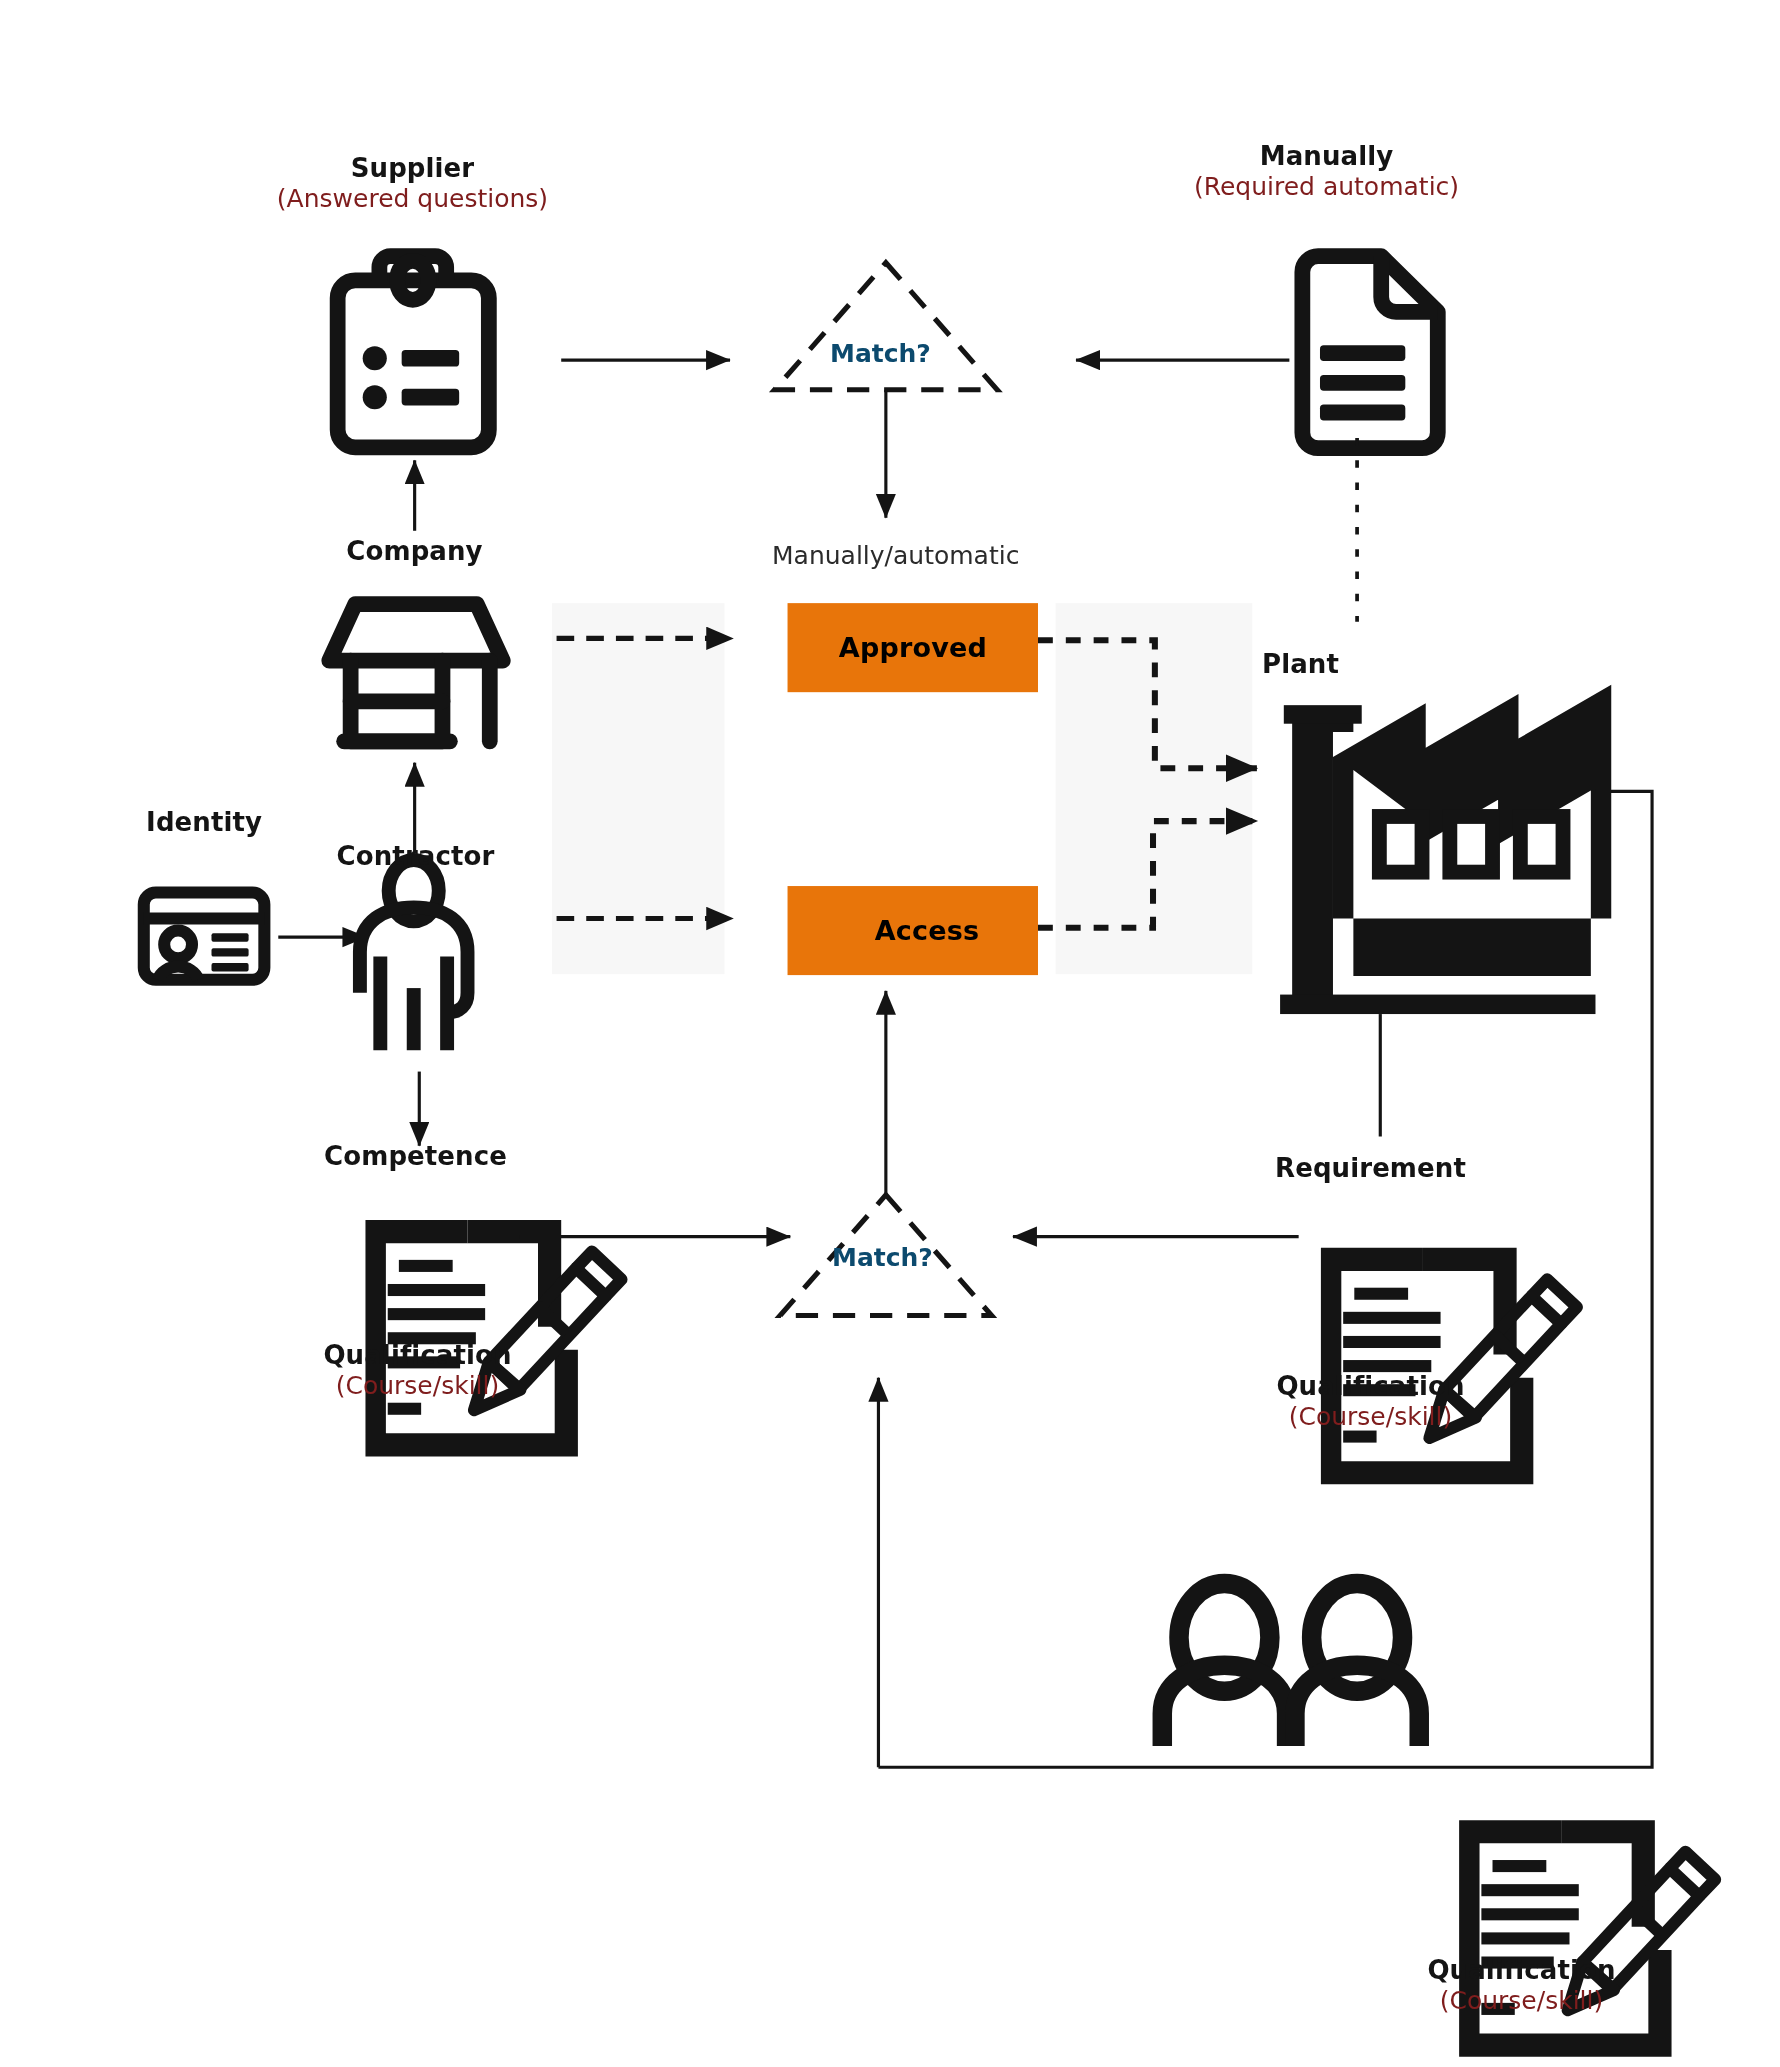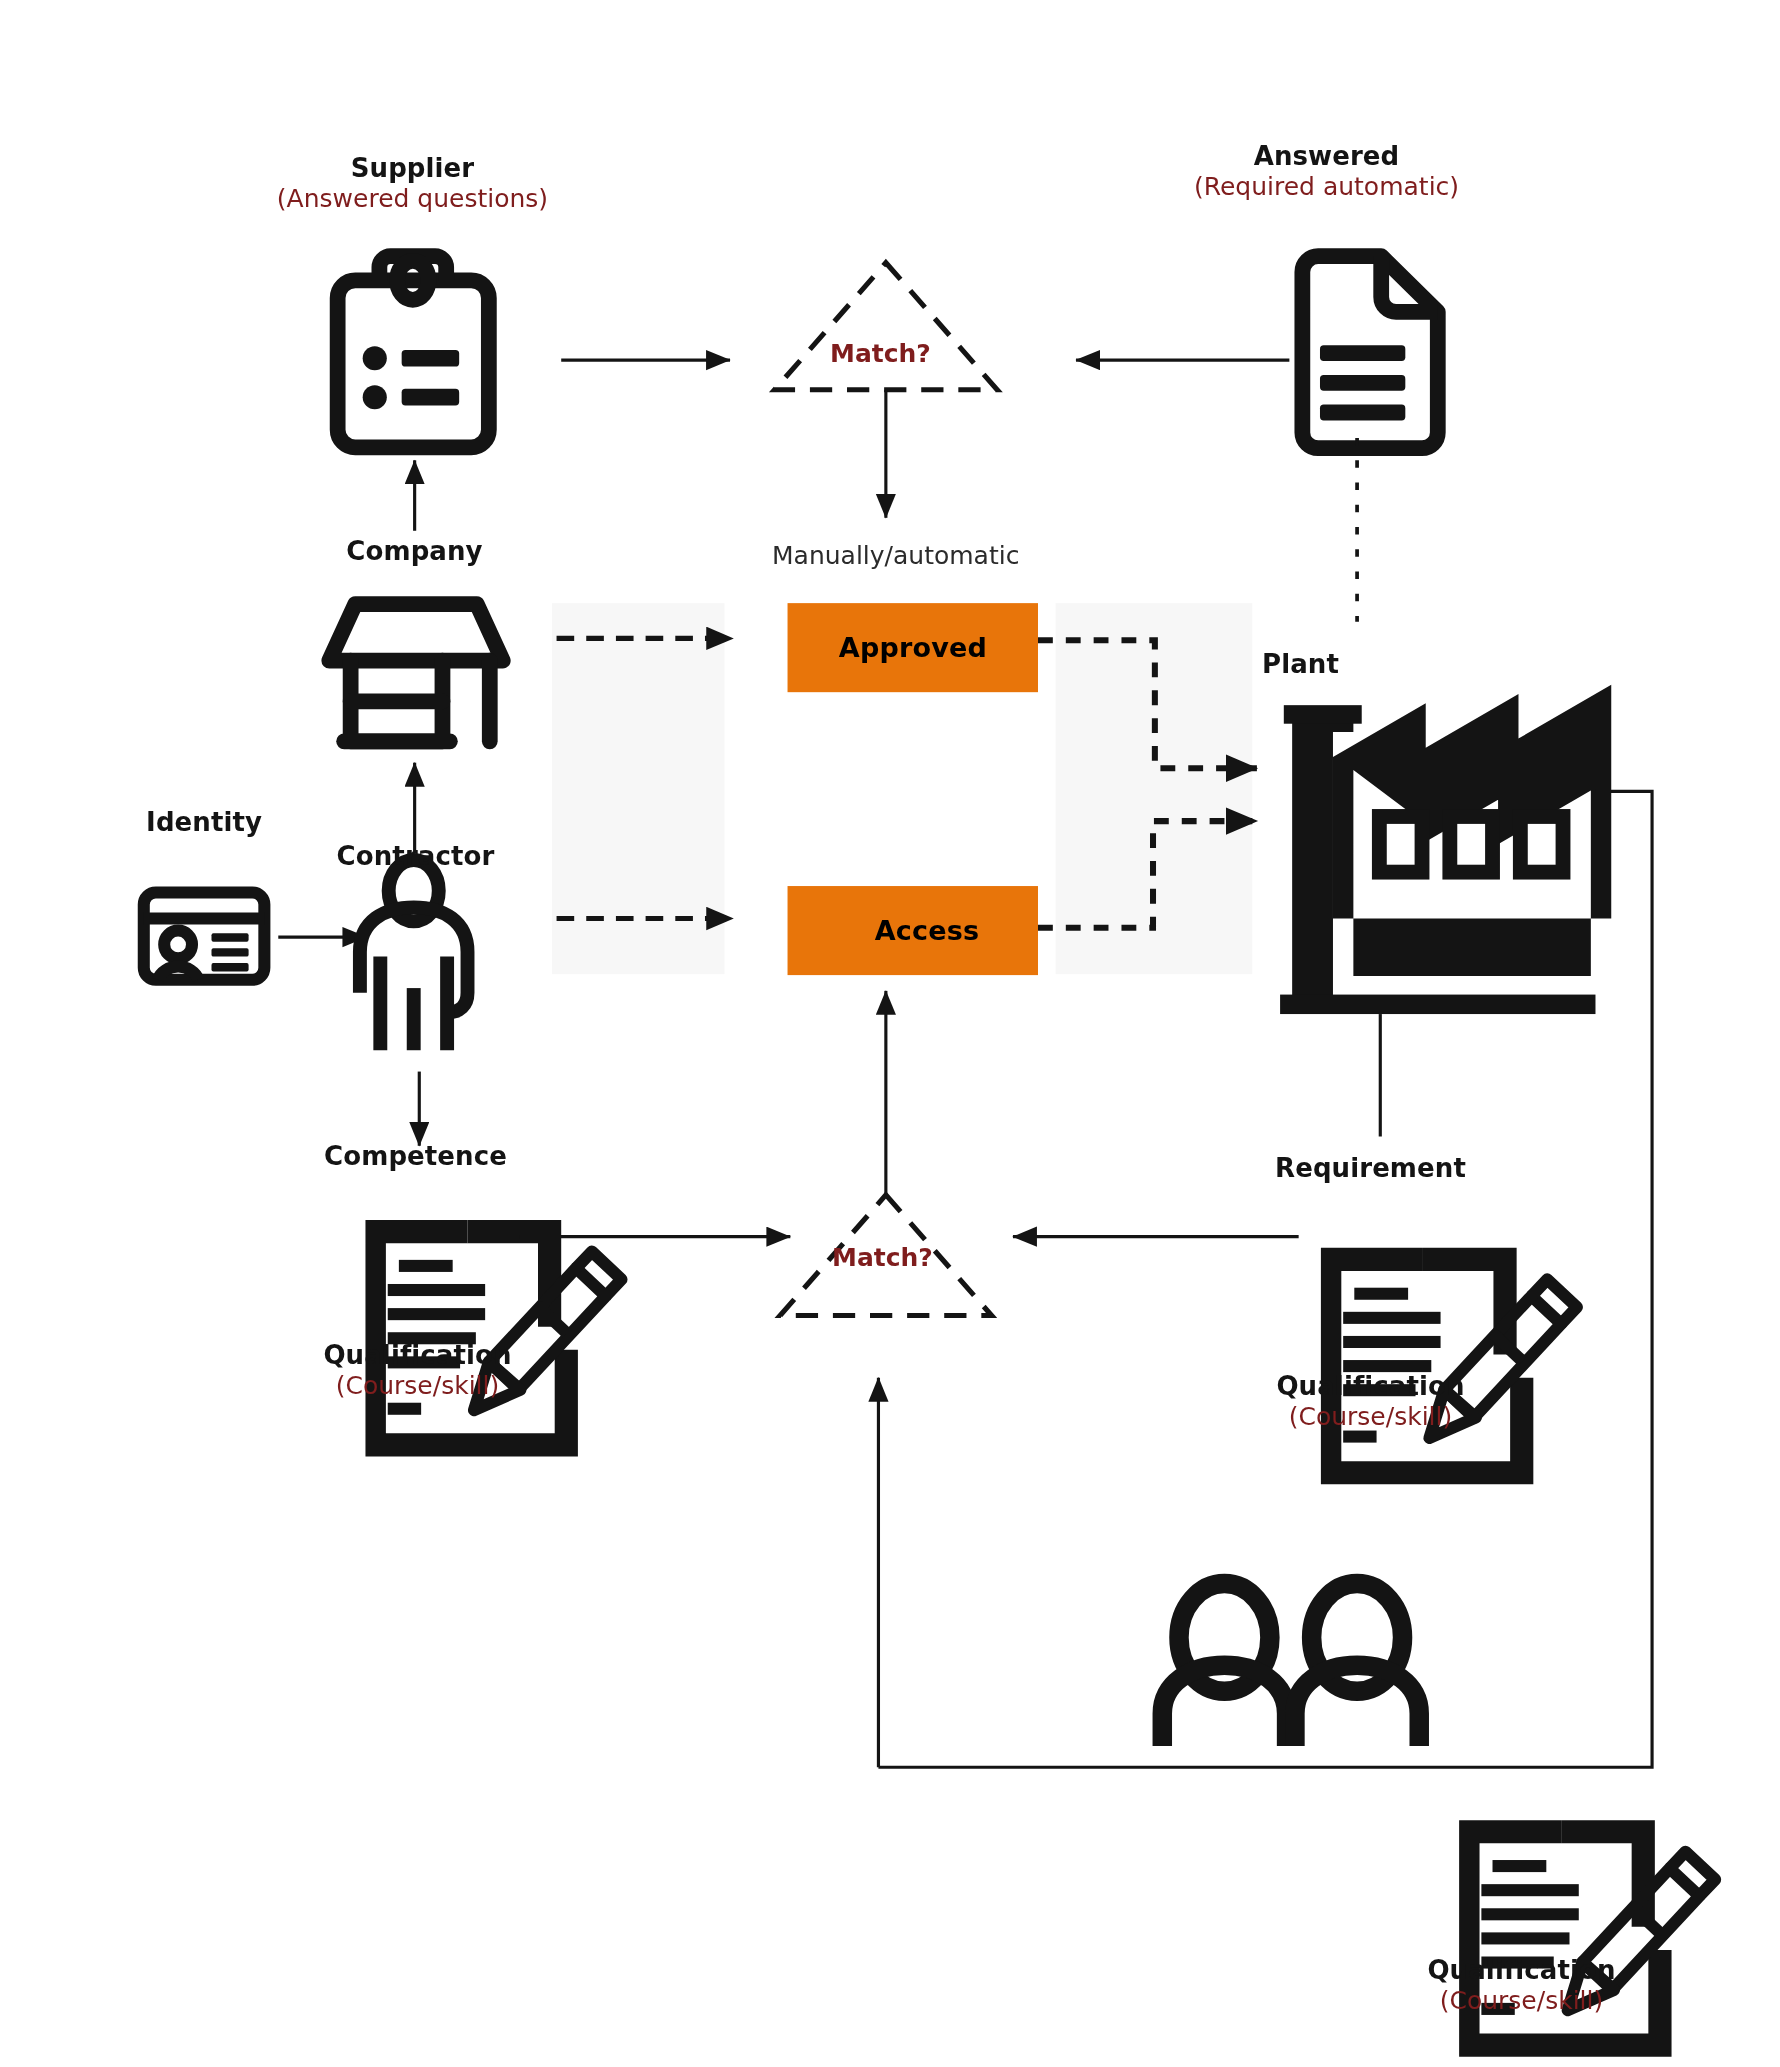--- a/index.html
+++ b/index.html
@@ -6,21 +6,21 @@
   body{width:1781px;height:2068px;position:relative;overflow:hidden;
        font-family:"DejaVu Sans","Liberation Sans",sans-serif;color:#141414;}
   #stage{position:absolute;inset:0;width:1781px;height:1764px;}
   svg#canvas{position:absolute;left:0;top:0;width:1781px;height:2068px;}
   .lbl{position:absolute;text-align:center;line-height:1.18;white-space:nowrap;}
   .lbl .t1{display:block;font-weight:700;font-size:26px;letter-spacing:0.1px;color:#141414;}
   .lbl .t2{display:block;font-weight:400;font-size:25px;color:#7f1d1d;}
   .boxlbl{position:absolute;display:flex;align-items:center;justify-content:center;
           color:#000000;font-weight:700;font-size:27px;letter-spacing:0.2px;}
   .plainlbl{position:absolute;font-weight:400;font-size:25px;color:#2b2b2b;white-space:nowrap;}
-  .matchlbl{position:absolute;font-weight:700;font-size:25px;color:#7f1d1d;white-space:nowrap;}
+  .matchlbl{position:absolute;font-weight:700;font-size:25px;color:#0c4a6e;white-space:nowrap;}
 </style>
 </head>
 <body>
 
 <div id="stage">
 
   <svg id="canvas" viewBox="0 0 1920 2229">
     <defs>
       <marker id="ar" markerWidth="9" markerHeight="9" refX="7.6" refY="3.2" orient="auto" markerUnits="strokeWidth">
         <path d="M0,0 L7.8,3.2 L0,6.4 z" fill="#141414"></path>
@@ -207,21 +207,21 @@
       </g>
     </g>
   </svg>
 
   <div class="lbl" style="left:227px;top:153px;width:371px;">
     <span class="t1">Supplier</span>
     <span class="t2">(Answered questions)</span>
   </div>
 
   <div class="lbl" style="left:1141px;top:141px;width:371px;">
-    <span class="t1">Answered</span>
+    <span class="t1">Manually</span>
     <span class="t2">(Required automatic)</span>
   </div>
 
   <div class="matchlbl" style="left:830px;top:339px;">Match?</div>
 
   <div class="plainlbl" style="left:772px;top:541px;">Manually/automatic</div>
 
   <div class="lbl" style="left:229px;top:536px;width:371px;">
     <span class="t1">Company</span>
   </div>

